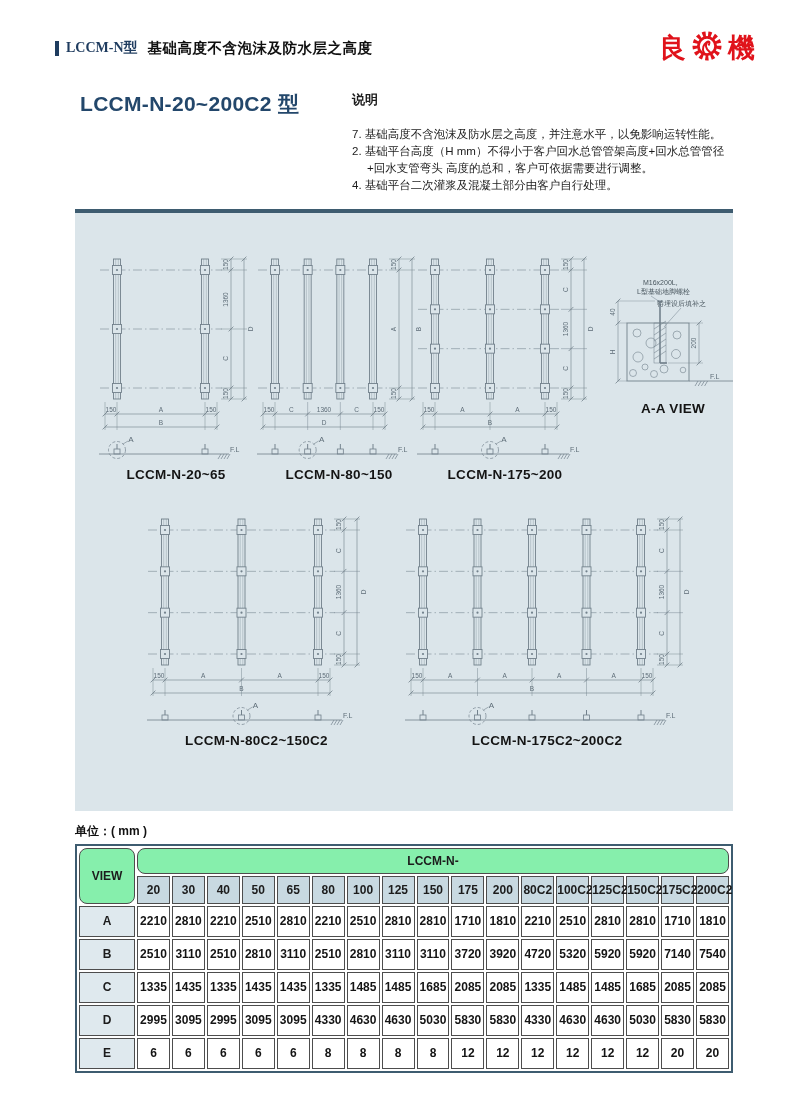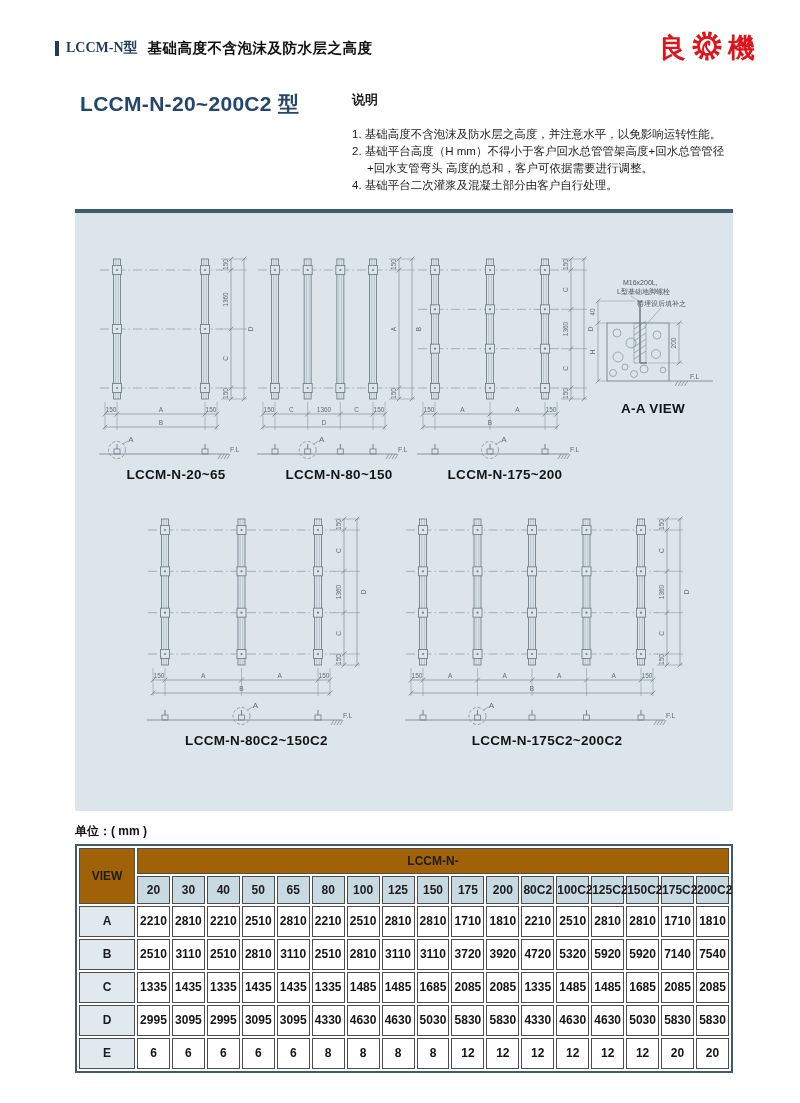--- a/index.html
+++ b/index.html
@@ -24,21 +24,21 @@
   .dwg{position:absolute;text-align:center;}
   .dwg svg{display:block;}
   .dwg-cap{margin-top:4px;font-size:13.5px;font-weight:600;color:#141414;letter-spacing:0.3px;white-space:nowrap;}
   .panel svg text{font-family:"Liberation Sans", sans-serif;}
   
   .unit{width:658px;margin:12px 0 4px 75px;text-align:left;font-size:12px;font-weight:bold;color:#111;}
   table.spec{margin-left:75px;width:658px;table-layout:fixed;border-collapse:separate;border-spacing:2px;
              border:2px solid #3e5c70;background:#fff;}
   table.spec th, table.spec td{border:1px solid #4d4d4d;font-size:12px;text-align:center;vertical-align:middle;padding:0;}
   table.spec col.c-items{width:56px;}
-  .h-cell{background:#a16207;font-weight:bold;height:24px;}
+  .h-cell{background:#86efac;font-weight:bold;height:24px;border-radius:8px;}
   .h-num{background:#c8d9e1;font-weight:bold;height:26px;}
   .r-label{background:#dfe9ee;font-weight:bold;height:29px;}
   .v-cell{background:#ffffff;font-weight:bold;height:29px;color:#141414;}
 </style>
 </head>
 <body>
 
 <div class="page">
 
   <div class="hdr">
@@ -56,21 +56,21 @@
       </span>
       <span class="logo-cn">機</span>
     </div>
   </div>
 
   <div class="title-row">
     <h1 class="model-title">LCCM-N-20~200C2 型</h1>
     <div class="notes">
       <div class="notes-h">说明</div>
       <div id="notes-list">
-          <div class="note">1. 基础高度不含泡沫及防水层之高度，并注意水平，以免影响运转性能。</div>
+          <div class="note">7. 基础高度不含泡沫及防水层之高度，并注意水平，以免影响运转性能。</div>
           <div class="note">2. 基础平台高度（H mm）不得小于客户回水总管管架高度+回水总管管径+回水支管弯头 高度的总和，客户可依据需要进行调整。</div>
           <div class="note">4. 基础平台二次灌浆及混凝土部分由客户自行处理。</div>
         </div>
     </div>
   </div>
 
   <div class="panel">
     <div class="dwg" style="left:16px;top:38px;">
       <svg id="plan0" width="170" height="212">
           <line x1="9" y1="19" x2="131" y2="19" stroke="#72818c" stroke-width="0.55" stroke-dasharray="9 3 1.5 3"></line>
@@ -326,21 +326,21 @@
           <line x1="87" y1="193" x2="92" y2="190" stroke="#72818c" stroke-width="0.6"></line>
           <text x="95" y="191" fill="#5e6d78" font-size="8" text-anchor="middle">A</text>
           <line x1="149" y1="208" x2="152" y2="203" stroke="#72818c" stroke-width="0.7"></line>
           <line x1="152" y1="208" x2="155" y2="203" stroke="#72818c" stroke-width="0.7"></line>
           <line x1="155" y1="208" x2="158" y2="203" stroke="#72818c" stroke-width="0.7"></line>
           <line x1="158" y1="208" x2="161" y2="203" stroke="#72818c" stroke-width="0.7"></line>
           <text x="161" y="201" fill="#5e6d78" font-size="7" text-anchor="start">F.L</text>
         </svg>
       <div class="dwg-cap">LCCM-N-175~200</div>
     </div>
-    <div class="dwg" style="left:512px;top:62px;">
+    <div class="dwg" style="left:532px;top:62px;">
       <svg id="detail" width="132" height="122">
           <rect x="20" y="48" width="62" height="58" fill="none" stroke="#72818c" stroke-width="0.9"></rect>
           <circle cx="30" cy="58" r="4" fill="none" stroke="#72818c" stroke-width="0.6"></circle>
           <circle cx="44" cy="68" r="5" fill="none" stroke="#72818c" stroke-width="0.6"></circle>
           <circle cx="31" cy="82" r="5" fill="none" stroke="#72818c" stroke-width="0.6"></circle>
           <circle cx="57" cy="94" r="4" fill="none" stroke="#72818c" stroke-width="0.6"></circle>
           <circle cx="70" cy="60" r="4" fill="none" stroke="#72818c" stroke-width="0.6"></circle>
           <circle cx="47" cy="99" r="3.5" fill="none" stroke="#72818c" stroke-width="0.6"></circle>
           <circle cx="69" cy="79" r="4.5" fill="none" stroke="#72818c" stroke-width="0.6"></circle>
           <circle cx="26" cy="98" r="3.5" fill="none" stroke="#72818c" stroke-width="0.6"></circle>

